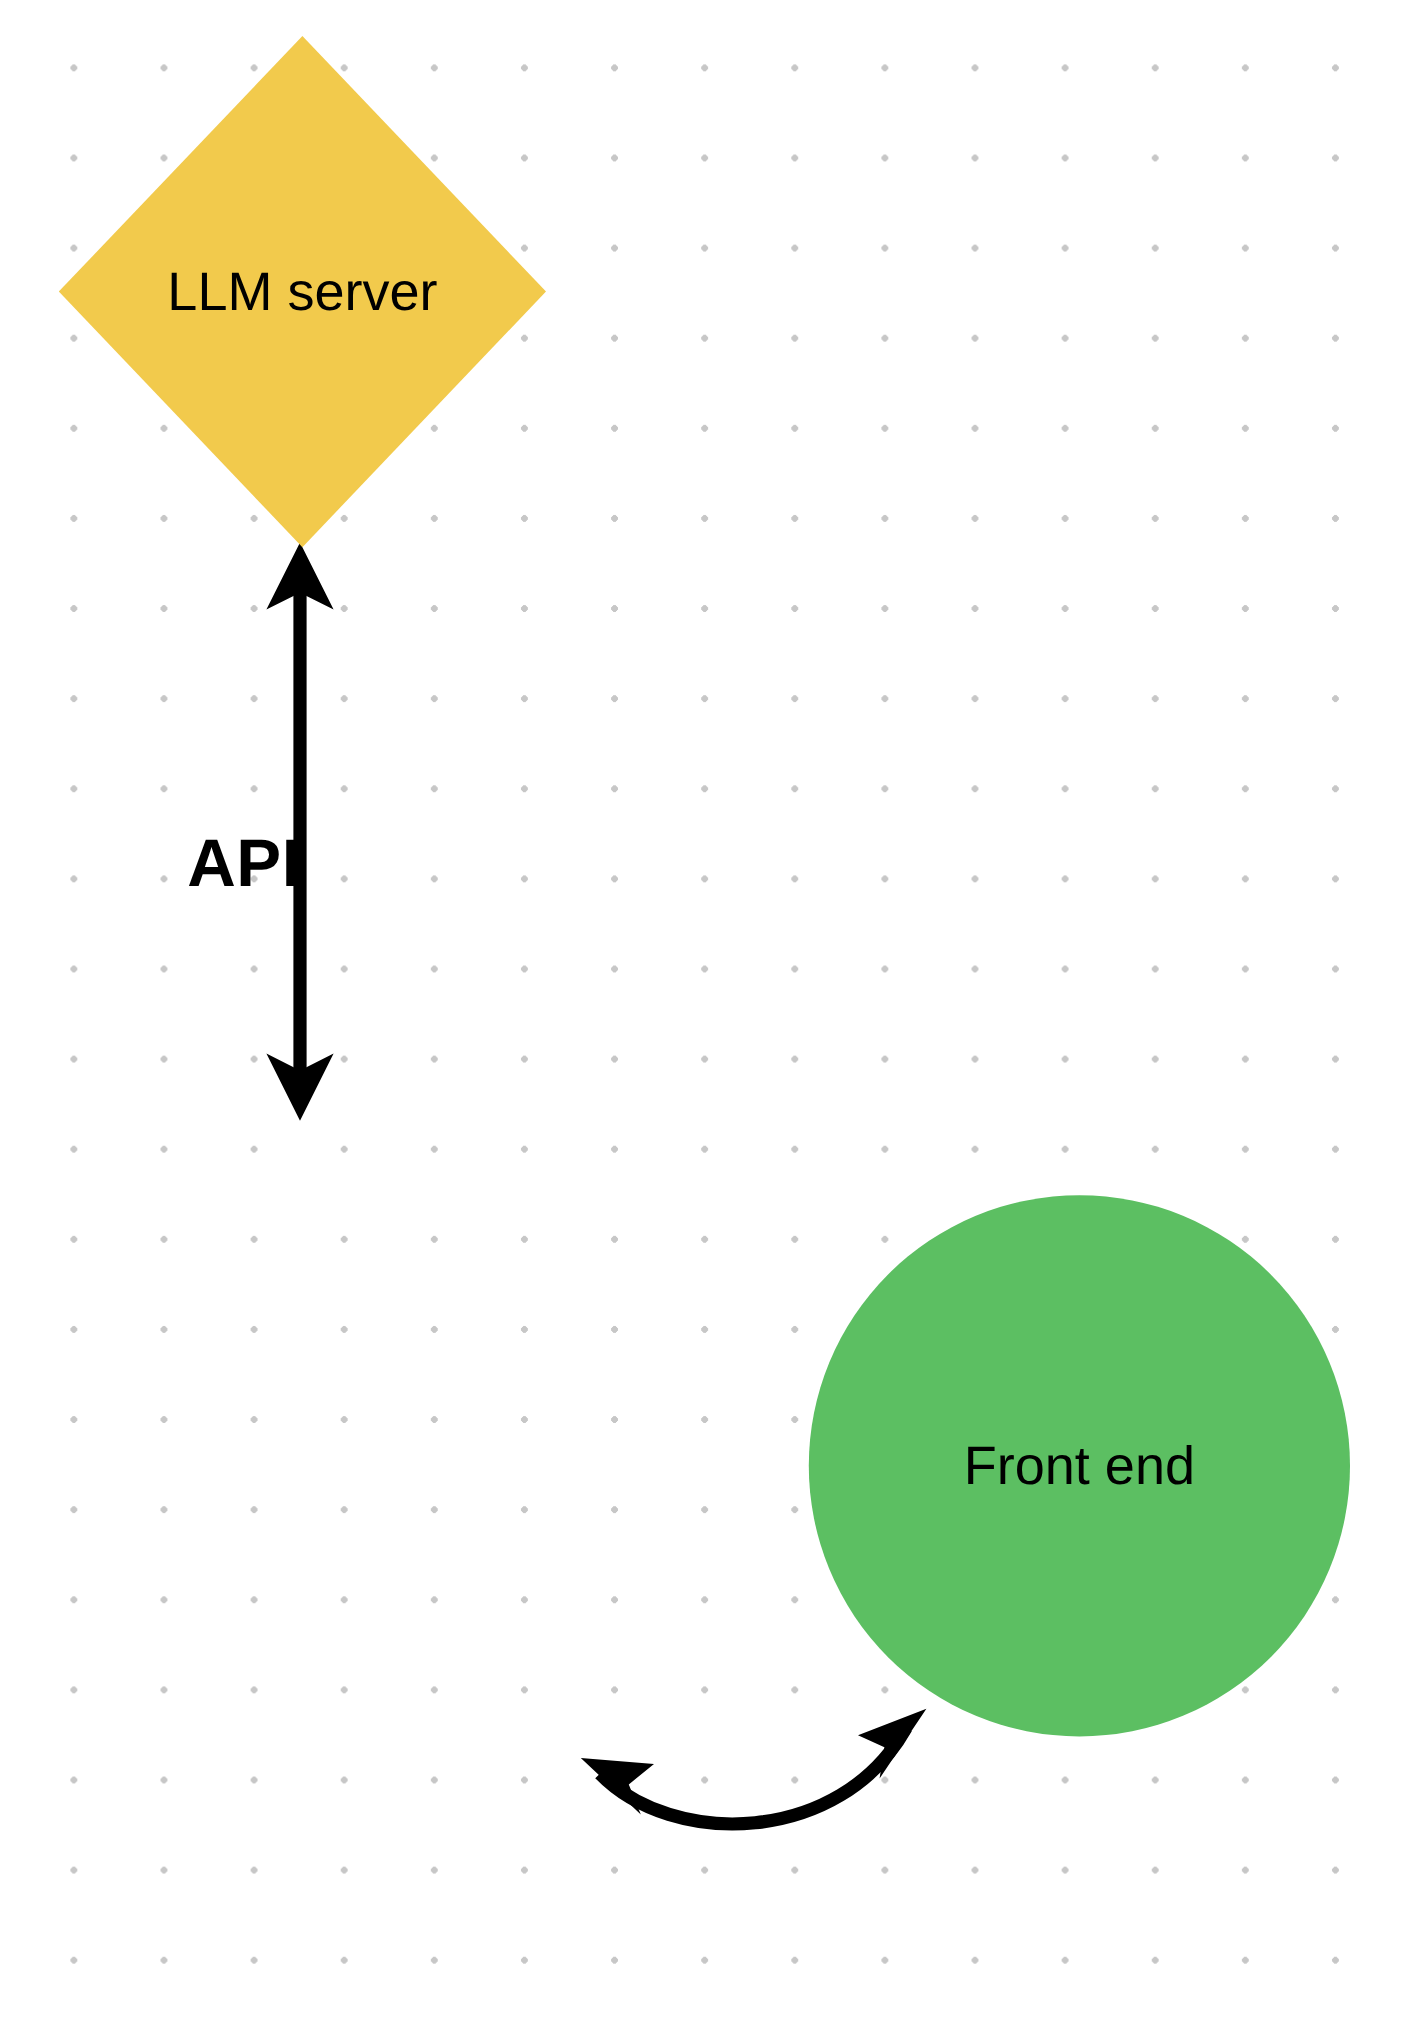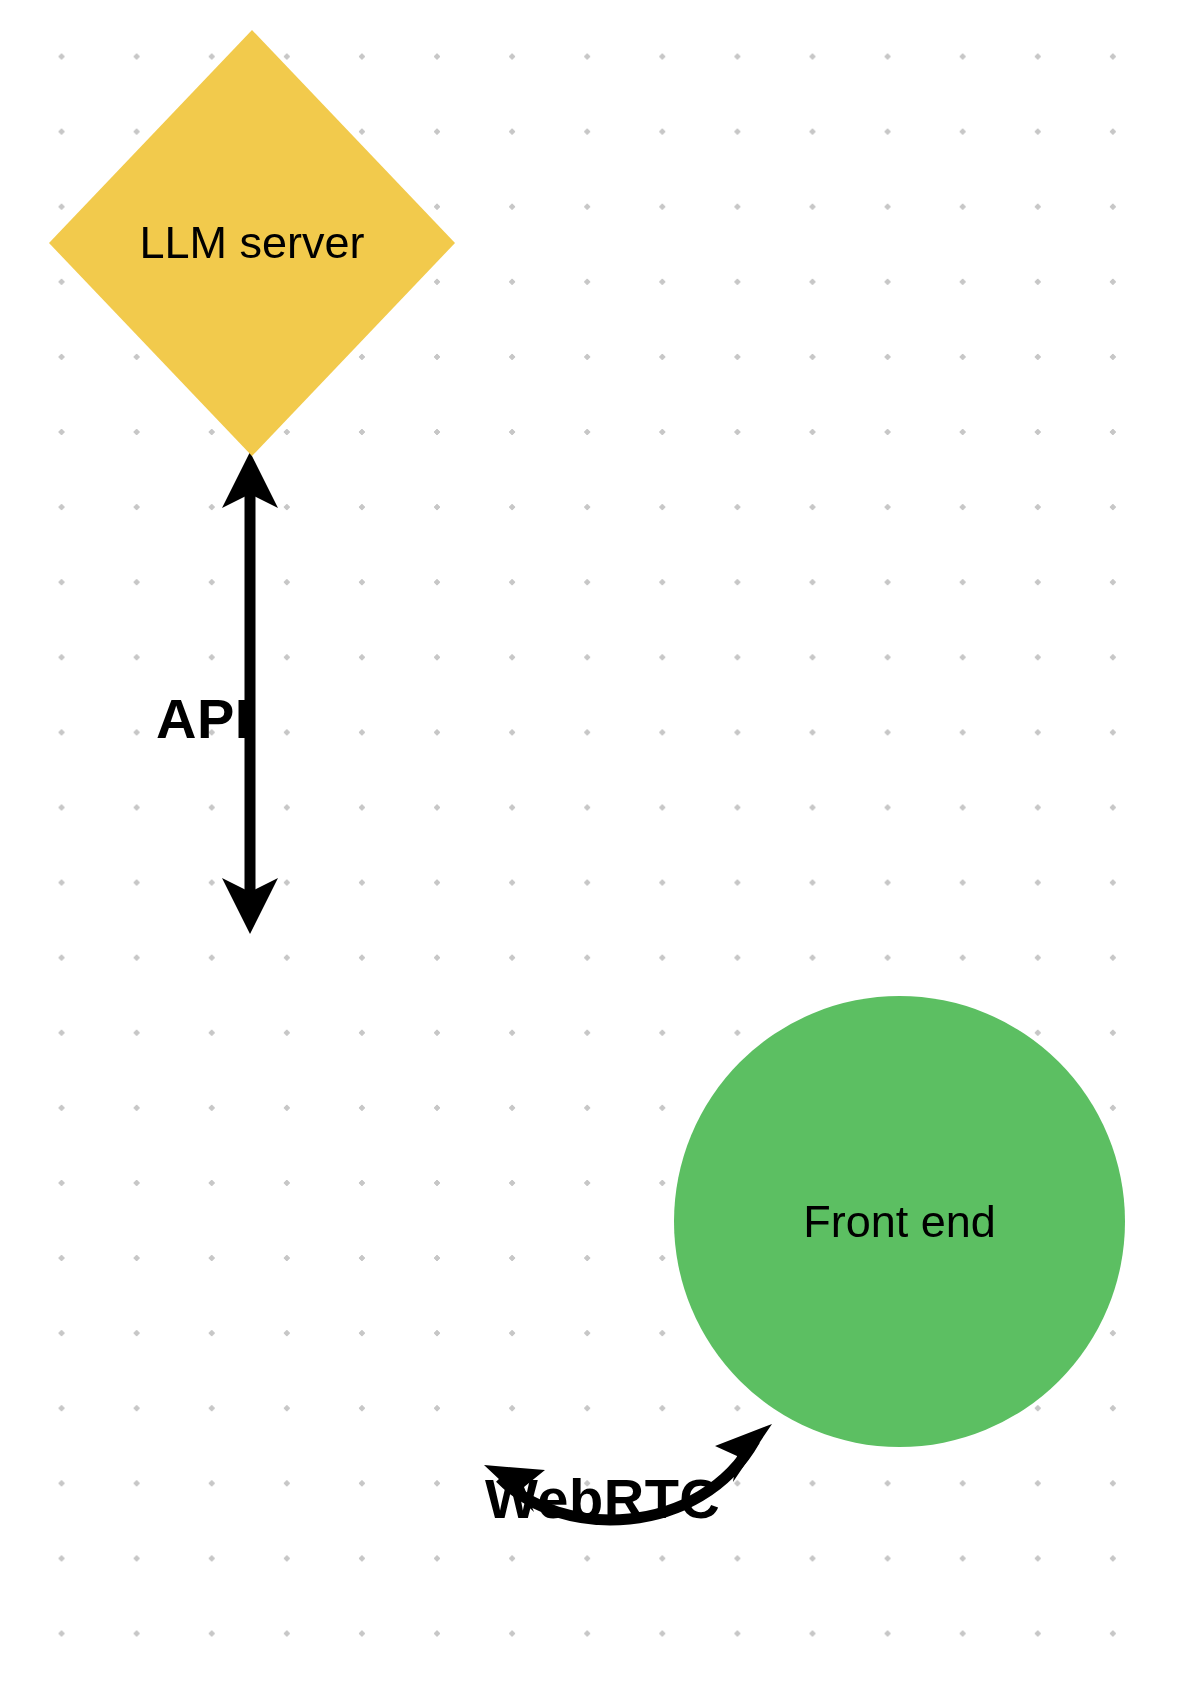--- a/index.html
+++ b/index.html
@@ -140,15 +140,14 @@
     <div class="node-label">LLM server</div>
   </div>
 
 
   <div id="circle-front-end">
     <div class="node-label">Front end</div>
   </div>
 
   <div class="edge-label" id="edge-label-api">API</div>
 
-  <div class="edge-label" id="edge-label-webrtc">WebRTC</div>
 
 </div>
 
 </body></html>

